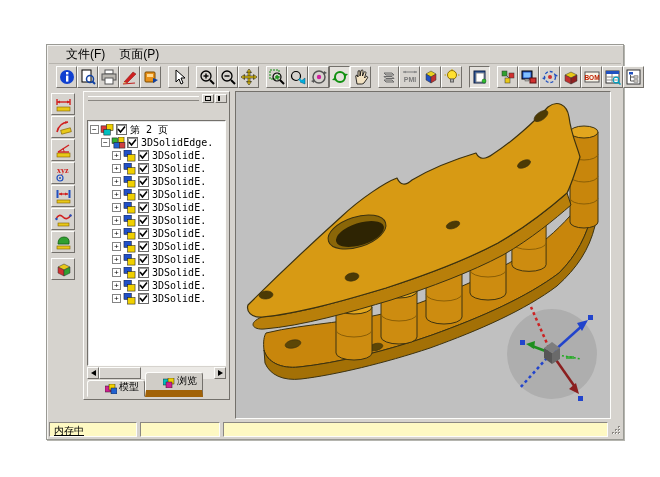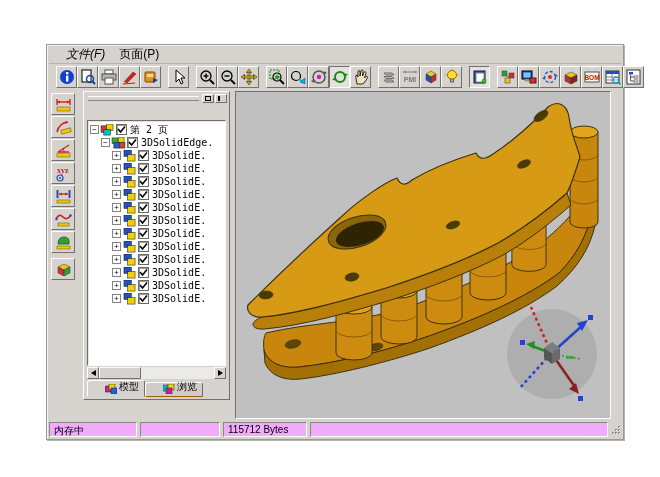--- a/index.html
+++ b/index.html
@@ -5,21 +5,21 @@
   * { margin:0; padding:0; box-sizing:border-box; }
   html,body { width:660px; height:477px; background:#ffffff; overflow:hidden;
     font-family:"Liberation Sans","DejaVu Sans",sans-serif; }
   #stage { position:relative; width:660px; height:477px; background:#fff; }
   #appwin { position:absolute; left:46px; top:44px; width:578px; height:396px;
     background:#d6d3ce; border:1px solid #9a9a94; box-shadow:inset 1px 1px 0 #f4f3f1, 1px 1px 0 #b5b5af; }
 
   
   .menubar { position:absolute; left:2px; top:1px; right:2px; height:17px; display:flex; align-items:center; }
   .menuitem { font-size:12px; color:#000; padding:1px 7px; cursor:default; }
-  .menuitem:first-child { margin-left:10px;font-style:italic; }
+  .menuitem:first-child { margin-left:10px; }
 
   
   .toolbar { position:absolute; left:2px; top:18px; right:2px; height:27px;
     border-top:1px solid #b7b4ae; display:flex; align-items:center; padding-left:7px; }
   .tbtn { width:21px; height:22px; background:#d6d3ce; border:1px solid;
     border-color:#fdfdfb #73706b #73706b #fdfdfb; display:flex; align-items:center; justify-content:center; flex:0 0 auto; }
   .tbtn.pressed { border-color:#73706b #fdfdfb #fdfdfb #73706b; background:#e4e1dc; }
   .tbtn svg { width:16px; height:16px; display:block; }
   .tsep { width:7px; flex:0 0 auto; }
 
@@ -58,32 +58,32 @@
   .arrL { width:0; height:0; border-style:solid; border-width:3px 5px 3px 0; border-color:transparent #000 transparent transparent; }
   .arrR { width:0; height:0; border-style:solid; border-width:3px 0 3px 5px; border-color:transparent transparent transparent #000; }
   .scrthumb { width:42px; height:12px; background:#d6d3ce; border:1px solid;
     border-color:#fdfdfb #73706b #73706b #fdfdfb; flex:0 0 auto; }
   .scrtrack { flex:1; }
 
   .tabsrow { position:absolute; left:3px; bottom:2px; height:18px; display:flex; align-items:flex-end; }
   .tab { display:flex; align-items:flex-end; gap:2px; font-size:10px; padding:1px 5px 2px 17px;
     background:#d6d3ce; border:1px solid; border-color:#fdfdfb #73706b #d6d3ce #fdfdfb;
     border-radius:3px 3px 0 0; height:17px; }
-  .tab.inactive { height:15px; border-bottom:1px solid #a16207; background:#d0cdc7; }
+  .tab.inactive { height:25px; border-bottom:7px solid #a16207; background:#d0cdc7; }
   .tab svg { width:12px; height:10px; }
 
   
   .viewport { position:absolute; left:188px; top:46px; width:376px; height:328px;
     background:#c0c0c0; border:1px solid; border-color:#73706b #fdfdfb #fdfdfb #73706b; }
   .viewport svg { position:absolute; left:0; top:0; width:100%; height:100%; }
 
   
   .statusbar { position:absolute; left:2px; right:2px; bottom:2px; height:16px; display:flex; align-items:center; gap:3px; }
-  .scell { height:15px; background:#f0abfc; border:1px solid; border-color:#8a8782 #fdfdfb #fdfdfb #8a8782;
-    font-size:10px; padding:1px 4px; color:#000; overflow:hidden; white-space:nowrap; }
+  .scell { height:15px; background:#fef9c3; border:1px solid; border-color:#8a8782 #fdfdfb #fdfdfb #8a8782;
+    font-size:10px; padding:1px 4px; color:#000; overflow:hidden; white-space:nowrap;text-decoration:underline; }
   .c0 { width:88px; } .c1 { width:80px; } .c2 { width:84px; } .c3 { flex:1; }
   .grip { width:10px; height:12px; flex:0 0 auto; }
 </style>
 </head>
 <body>
 
 <div id="stage">
 <div id="appwin">
 
   <div class="menubar">
@@ -707,21 +707,20 @@
         <polygon points="308,256 316,250 324,256 316,261" fill="#7d7d7d"></polygon>
         <polygon points="308,256 316,261 316,272 308,266" fill="#565656"></polygon>
         <polygon points="316,261 324,256 324,267 316,272" fill="#6a6a6a"></polygon>
       </g>
     </svg>
   </div>
 
   <div class="statusbar">
     <div class="scell c0">内存中</div>
     <div class="scell c1"></div>
-    <div class="scell c2">115712 Bytes</div>
     <div class="scell c3"></div>
     <svg class="grip" viewBox="0 0 10 12">
       <g fill="#8a8782">
             <rect x="7" y="9" width="2" height="2"></rect>
             <rect x="4" y="9" width="2" height="2"></rect>
             <rect x="1" y="9" width="2" height="2"></rect>
             <rect x="7" y="6" width="2" height="2"></rect>
             <rect x="4" y="6" width="2" height="2"></rect>
             <rect x="7" y="3" width="2" height="2"></rect>
           </g>

